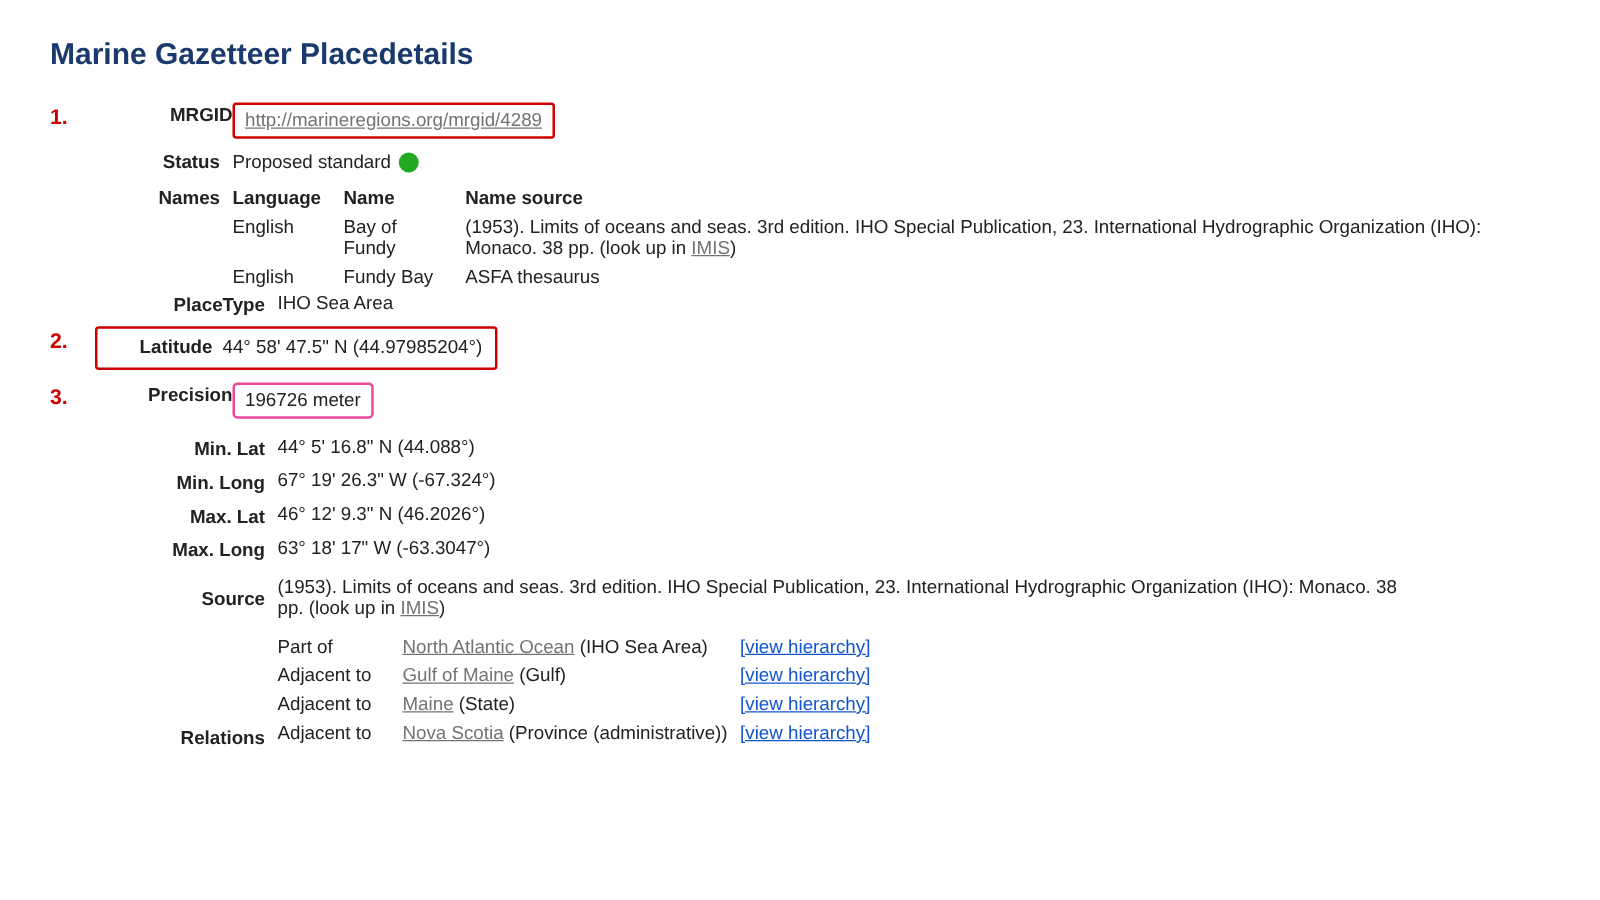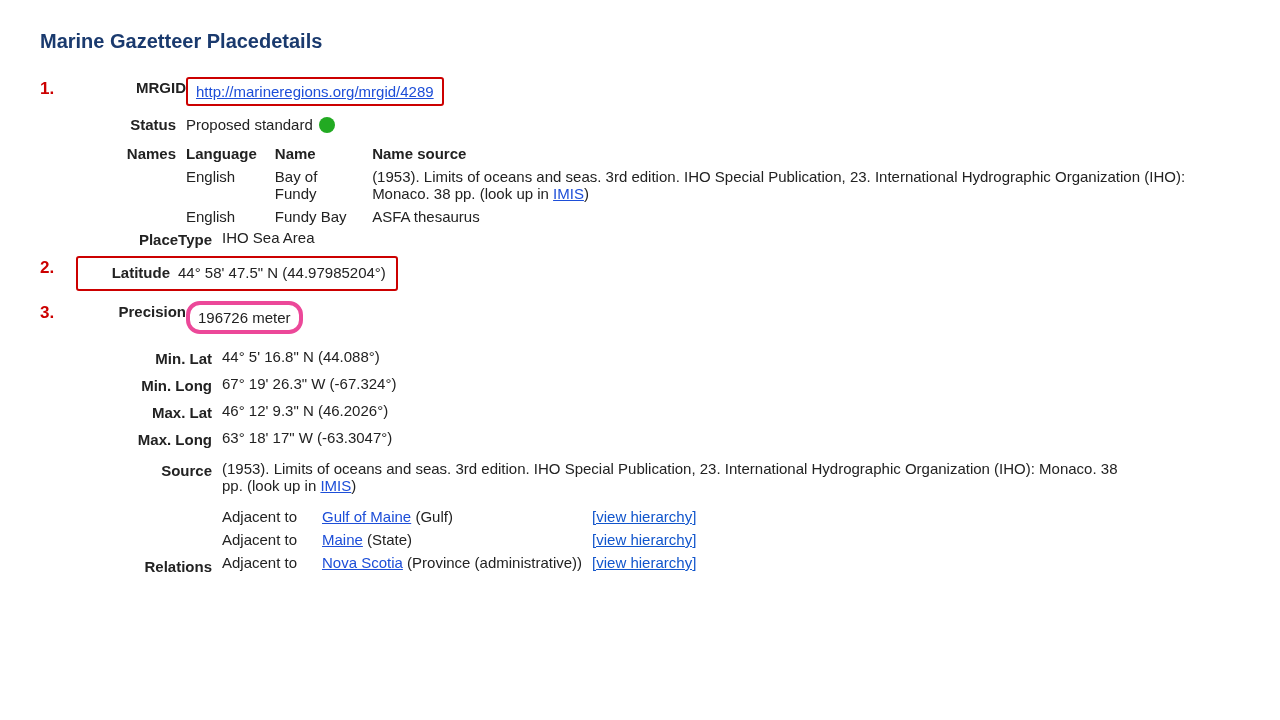--- a/index.html
+++ b/index.html
@@ -4,21 +4,21 @@
   <style>
     * { box-sizing: border-box; margin: 0; padding: 0; }
     body {
       font-family: Arial, sans-serif;
       font-size: 15px;
       background: #fff;
       color: #222;
       padding: 30px 40px;
     }
     h1 {
-      font-size: 20px;
+      font-size: 24px;
       font-weight: bold;
       color: #1a3a6e;
       margin-bottom: 24px;
     }
     .section {
       display: flex;
       align-items: flex-start;
       margin-bottom: 10px;
     }
     .step-num {
@@ -33,22 +33,22 @@
       min-width: 110px;
       text-align: right;
       padding-right: 0;
       padding-top: 2px;
       white-space: nowrap;
     }
     .field-value {
       flex: 1;
     }
     .boxed {
-      border: 4px solid #ec4899;
-      border-radius: 14px;
+      border: 2px solid #ec4899;
+      border-radius: 4px;
       display: inline-block;
       padding: 4px 8px;
     }
     .mrgid-box {
       border: 2px solid #cc0000;
       border-radius: 3px;
       display: inline-block;
       padding: 4px 8px;
     }
     .coord-box {
@@ -105,21 +105,21 @@
     .names-table th {
       font-weight: bold;
       text-align: left;
       padding: 2px 18px 4px 0;
     }
     .names-table td {
       text-align: left;
       padding: 2px 18px 4px 0;
       vertical-align: top;
     }
-    a { color: #1d4ed8; text-decoration: underline; }
+    a { color: #737373; text-decoration: underline; }
     .plain-row {
       display: flex;
       align-items: flex-start;
       margin-bottom: 8px;
     }
     .plain-label {
       font-weight: bold;
       min-width: 146px;
       text-align: right;
       padding-right: 10px;
@@ -244,33 +244,38 @@
   <span class="plain-label">Max. Lat</span>
   <span>46° 12' 9.3" N (46.2026°)</span>
 </div>
 
 <div class="plain-row">
   <span style="min-width:36px;"></span>
   <span class="plain-label">Max. Long</span>
   <span>63° 18' 17" W (-63.3047°)</span>
 </div>
 
-<div class="plain-row" style="margin-top:12px;">
+<div class="plain-row" style="margin-top:12px;align-items:center;">
   <span style="min-width:36px;"></span>
   <span class="plain-label">Source</span>
   <span style="max-width:900px;">
     <span>(1953). Limits of oceans and seas. 3rd edition. IHO Special Publication, 23. International Hydrographic Organization (IHO): Monaco. 38 pp. (look up in </span><a href="#">IMIS</a><span>)</span>
   </span>
 </div>
 
 <div class="relations-section" style="margin-top:12px;">
   <span style="min-width:36px;"></span>
   <span class="relations-label">Relations</span>
   <table class="relations-table" id="relations-table">
     <tbody id="relations-tbody">
+    <tr>
+          <td class="rel-rel">Part of</td>
+          <td class="rel-name"><a href="#">North Atlantic Ocean</a> (IHO Sea Area)</td>
+          <td class="rel-link"><a href="#">[view hierarchy]</a></td>
+        </tr>
         <tr>
           <td class="rel-rel">Adjacent to</td>
           <td class="rel-name"><a href="#">Gulf of Maine</a> (Gulf)</td>
           <td class="rel-link"><a href="#">[view hierarchy]</a></td>
         </tr>
         <tr>
           <td class="rel-rel">Adjacent to</td>
           <td class="rel-name"><a href="#">Maine</a> (State)</td>
           <td class="rel-link"><a href="#">[view hierarchy]</a></td>
         </tr>

